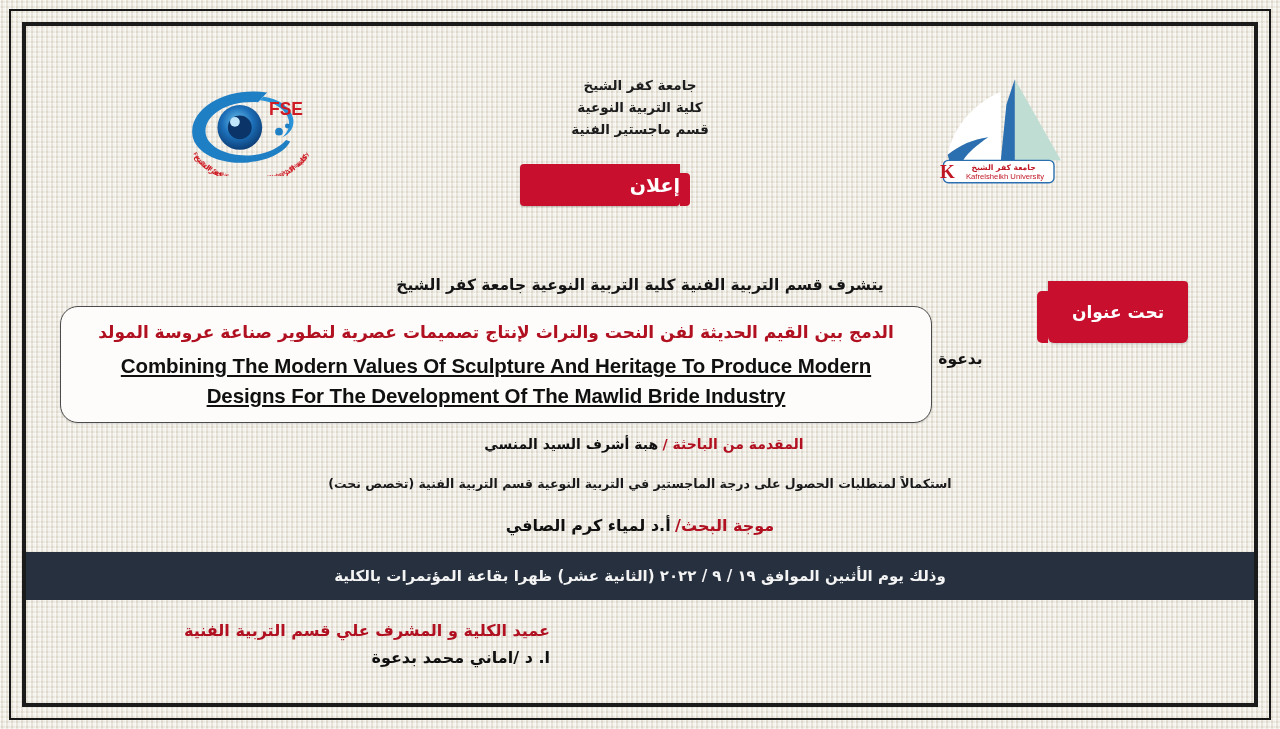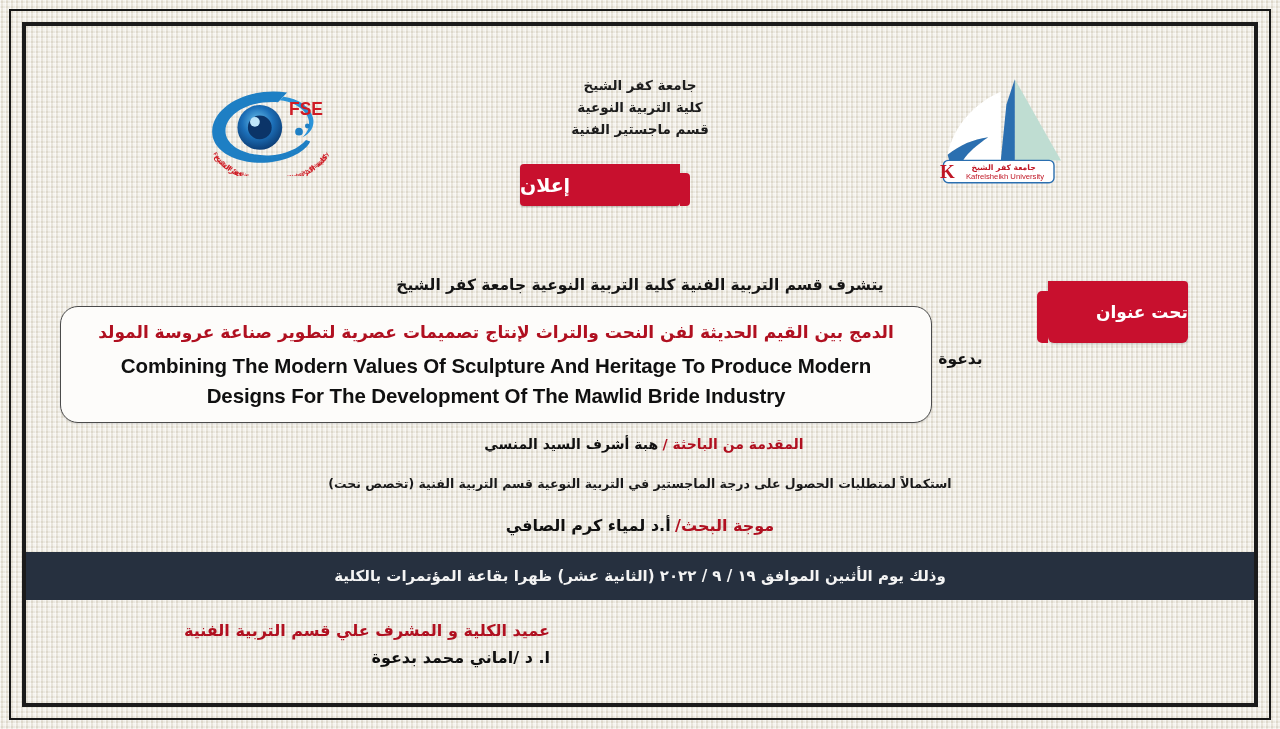--- a/index.html
+++ b/index.html
@@ -56,21 +56,21 @@
   }
 
   .content {
     position: absolute;
     left: 26px; top: 26px;
     right: 26px; bottom: 26px;
     box-sizing: border-box;
   }
 
   
-  .logo-left  { position: absolute; left: 155px; top: 55px;  width: 140px; height: 95px; margin-left: 20px; }
+  .logo-left  { position: absolute; left: 155px; top: 55px;  width: 140px; height: 95px; }
   .logo-right { position: absolute; left: 902px; top: 46px;  width: 140px; height: 118px; }
 
   
   .header-lines {
     position: absolute;
     top: 48px;
     left: 0; right: 0;
     text-align: center;
     direction: rtl;
   }
@@ -90,21 +90,21 @@
     top: 138px;
     width: 160px;
     height: 42px;
     background: #c8102e;
     color: #ffffff;
     font-family: "DejaVu Sans", "Liberation Sans", sans-serif;
     font-size: 19px;
     font-weight: 700;
     display: flex;
     align-items: center;
-    justify-content: flex-end;
+    justify-content: flex-start;
     border-radius: 4px 0 4px 4px;
     box-shadow: 0 1px 2px rgba(0,0,0,0.22);
   }
   .ribbon-elan::after {
     content: "";
     position: absolute;
     right: -10px;
     top: 9px;
     width: 10px;
     height: 33px;
@@ -136,20 +136,21 @@
     top: 255px;
     width: 140px;
     height: 62px;
     background: #c8102e;
     color: #ffffff;
     font-family: "DejaVu Sans", "Liberation Sans", sans-serif;
     font-size: 17px;
     font-weight: 700;
     display: flex;
     align-items: center;
+    justify-content: center;
     border-radius: 0 4px 6px 6px;
     z-index: 4;
     box-shadow: 0 1px 3px rgba(0,0,0,0.2);
   }
   .ribbon-title::before {
     content: "";
     position: absolute;
     left: -11px;
     top: 10px;
     width: 11px;
@@ -189,20 +190,21 @@
   .title-en {
     direction: ltr;
     font-family: "Liberation Sans", "DejaVu Sans", sans-serif;
     font-size: 20.5px;
     font-weight: 700;
     color: #101010;
     line-height: 30px;
     text-align: center;
     padding: 6px 48px 0 48px;
     letter-spacing: -0.1px;
+    text-decoration: underline;
   }
 
   
   .line-block {
     position: absolute;
     left: 0; right: 0;
     text-align: center;
     direction: rtl;
   }
   .researcher { top: 409px; padding-left: 8px; }

